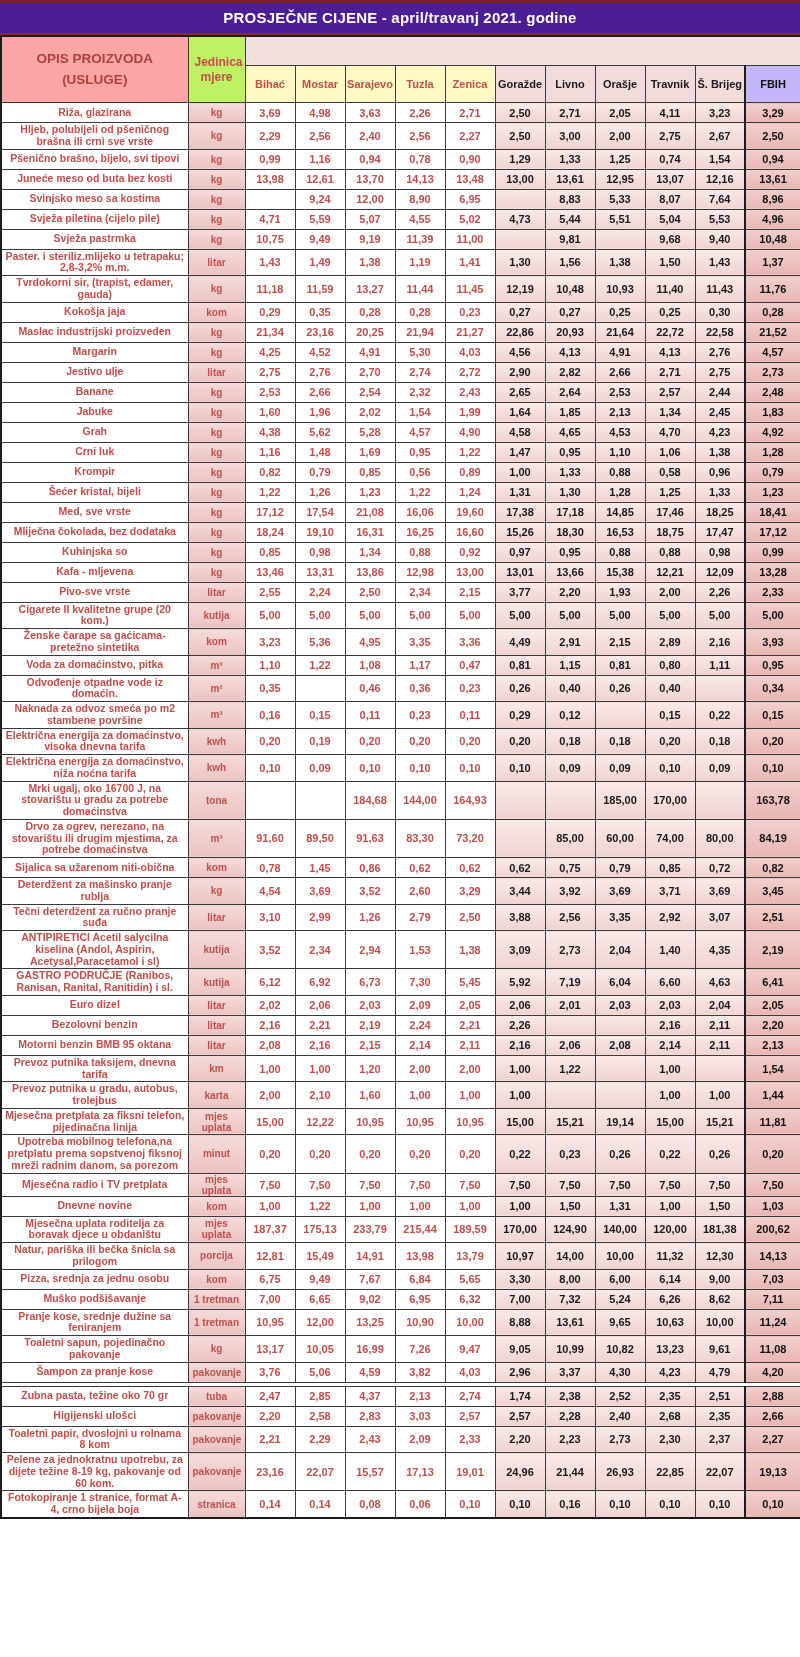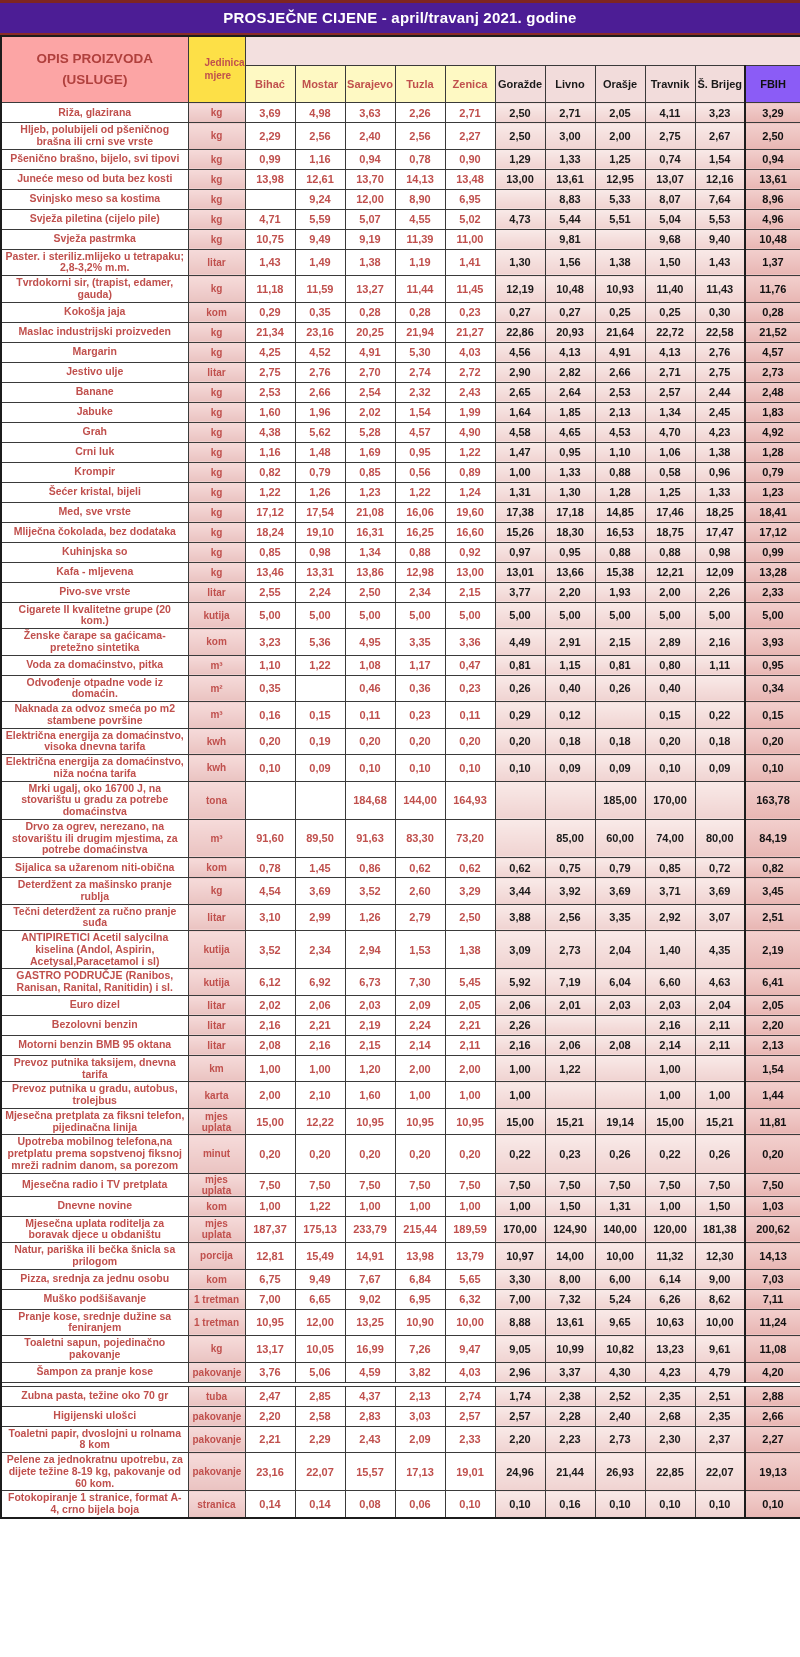--- a/index.html
+++ b/index.html
@@ -39,32 +39,32 @@
   
   th.opis {
     background: #fca5a5;
     color: #b0403d;
     font-size: 13.5px;
     font-weight: bold;
     white-space: pre-line;
     line-height: 1.5;
   }
   th.unit-h {
-    background: #fde047;
+    background: #bef264;
     color: #c0504d;
-    font-size: 10px;
+    font-size: 12px;
     font-weight: bold;
     line-height: 1.25;
-    padding: 0 16px;
+    padding: 0 6px;
   }
   th.band { background: #f3e0df; height: 26px; }
   tr.city-row th { height: 36px; font-size: 11px; font-weight: bold; line-height: 1.15; padding: 0 1px; }
   th.city-h.red   { background: #fef9c3; color: #c0504d; }
   th.city-h.black { background: #f2dcdb; color: #1a1a1a; }
-  th.city-h.total { background: #8b5cf6; color: #111111; border-left: 2px solid #1c1c1c; }
+  th.city-h.total { background: #c4b5fd; color: #111111; border-left: 2px solid #1c1c1c; }
 
   
   tbody tr { height: 20px; }
   td.name {
     background: #ffffff;
     color: #c0504d;
     font-size: 10.5px;
     font-weight: bold;
     line-height: 1.12;
     padding: 1px 3px;

